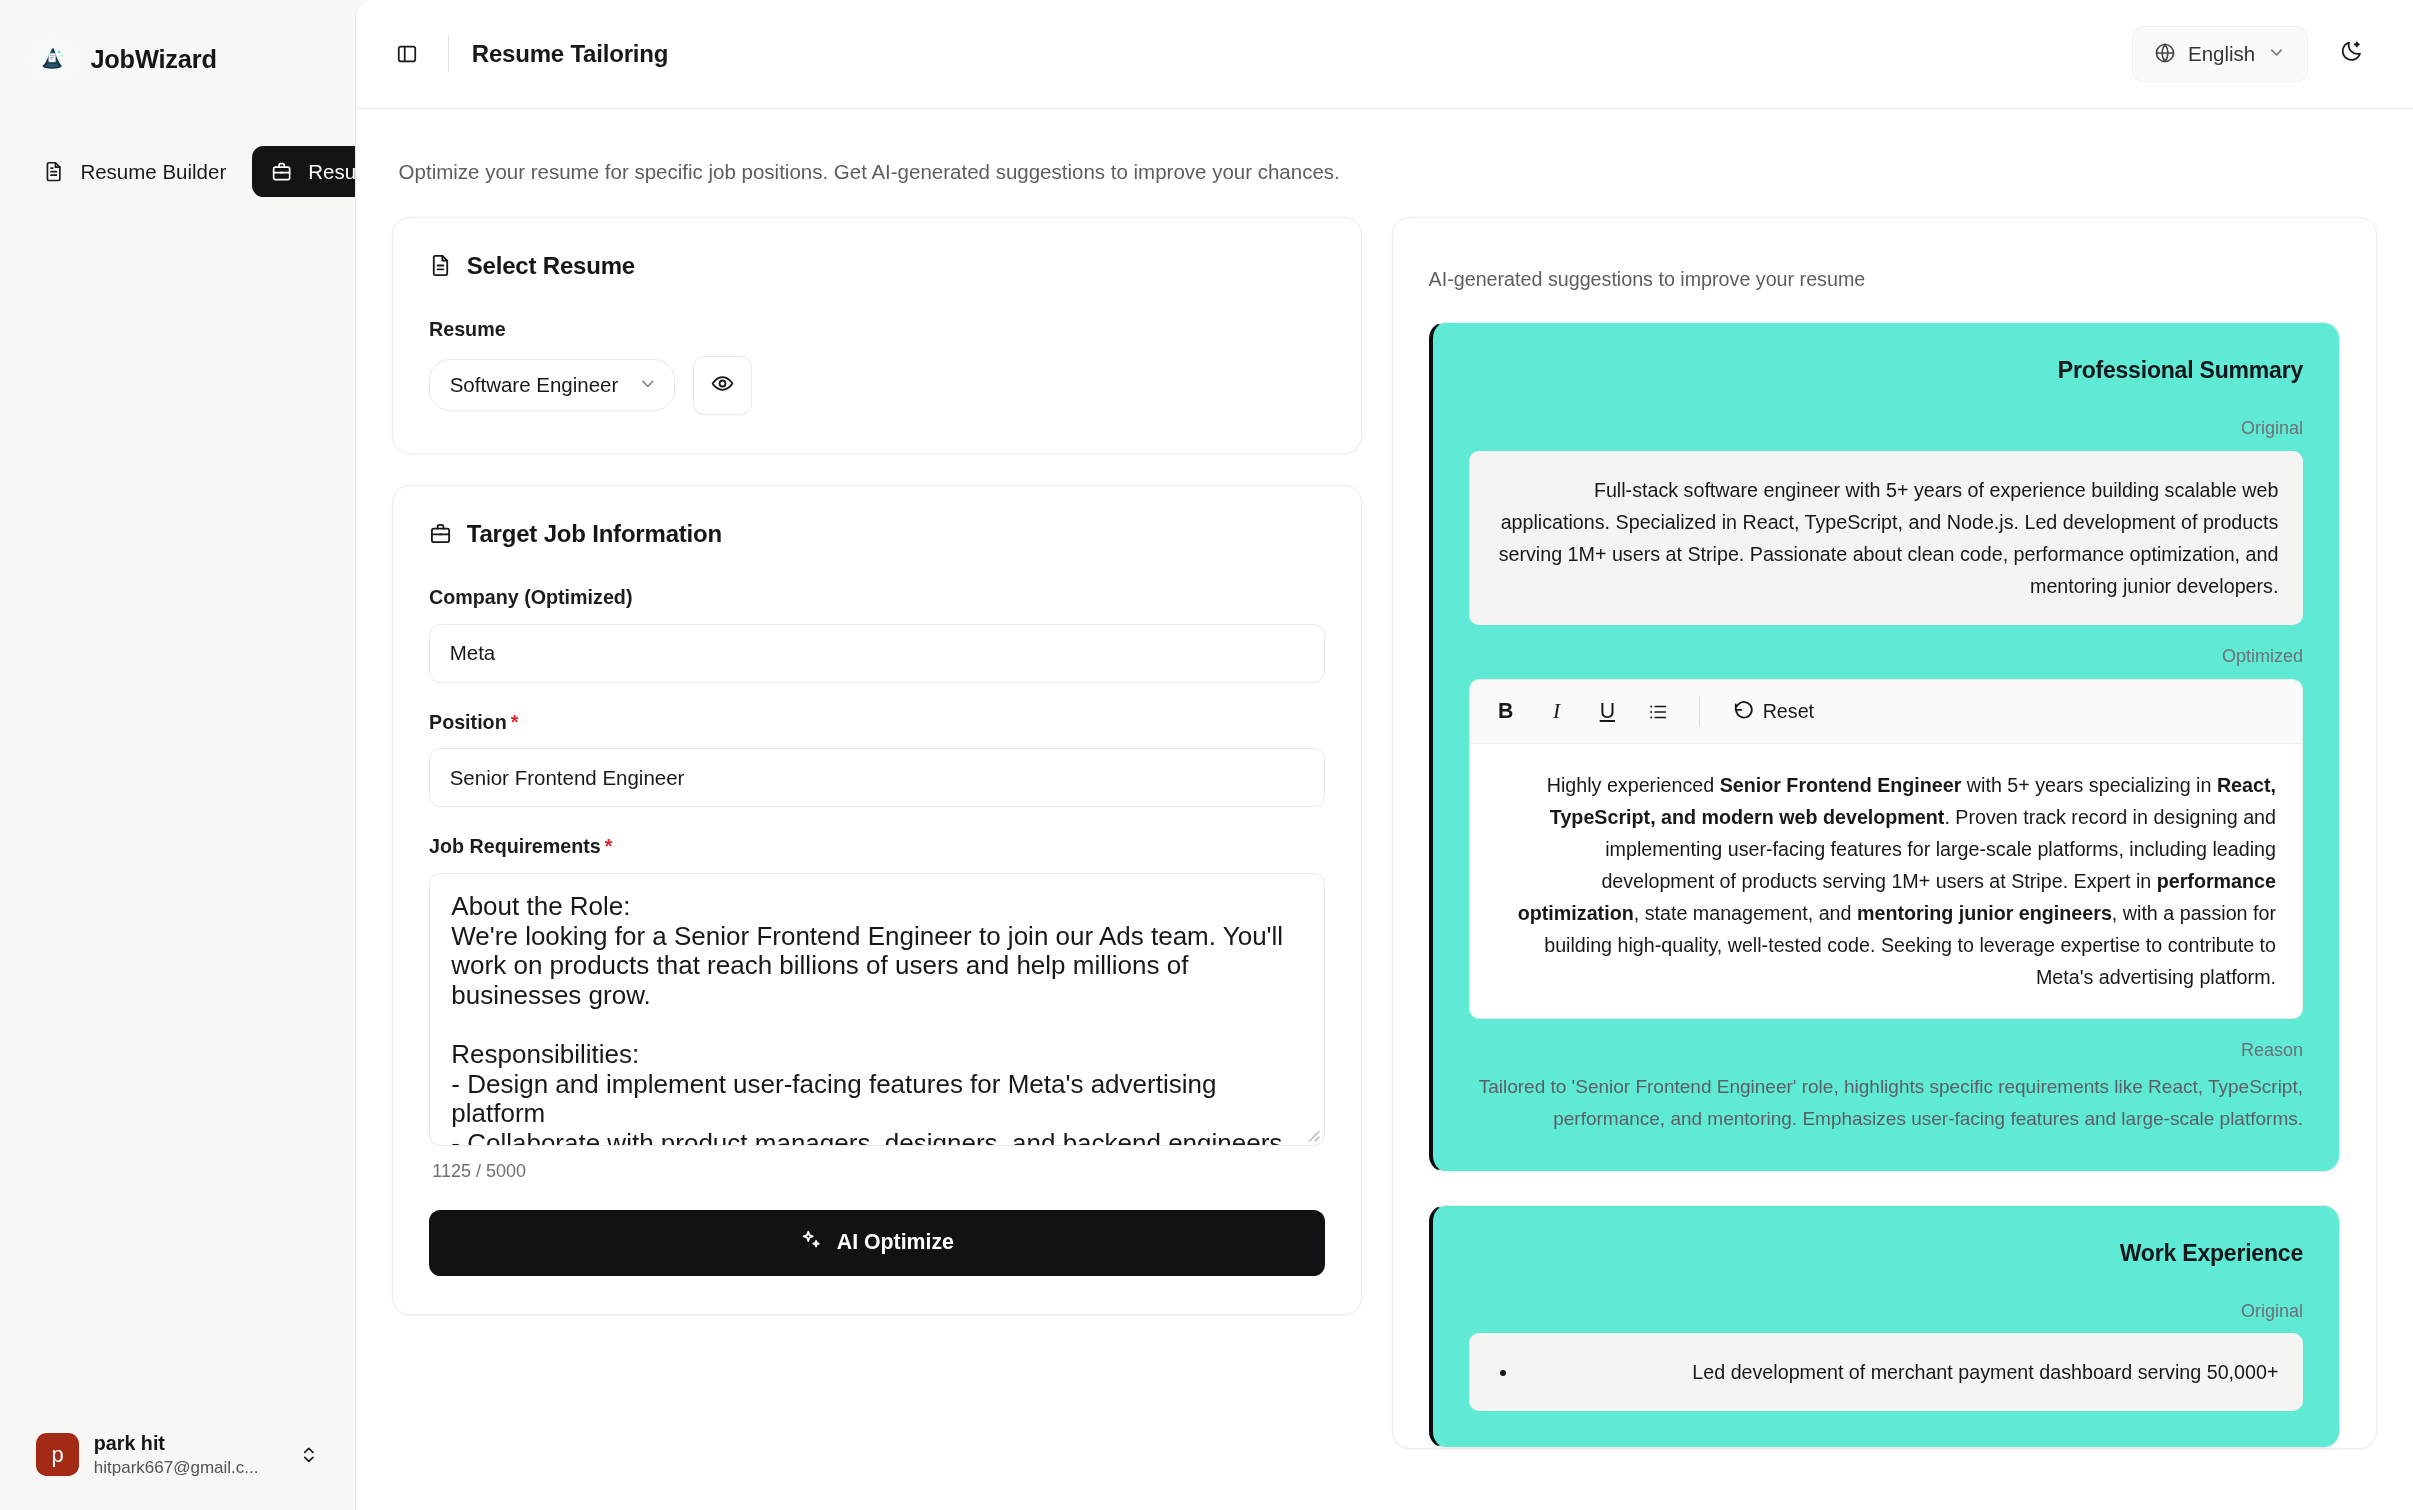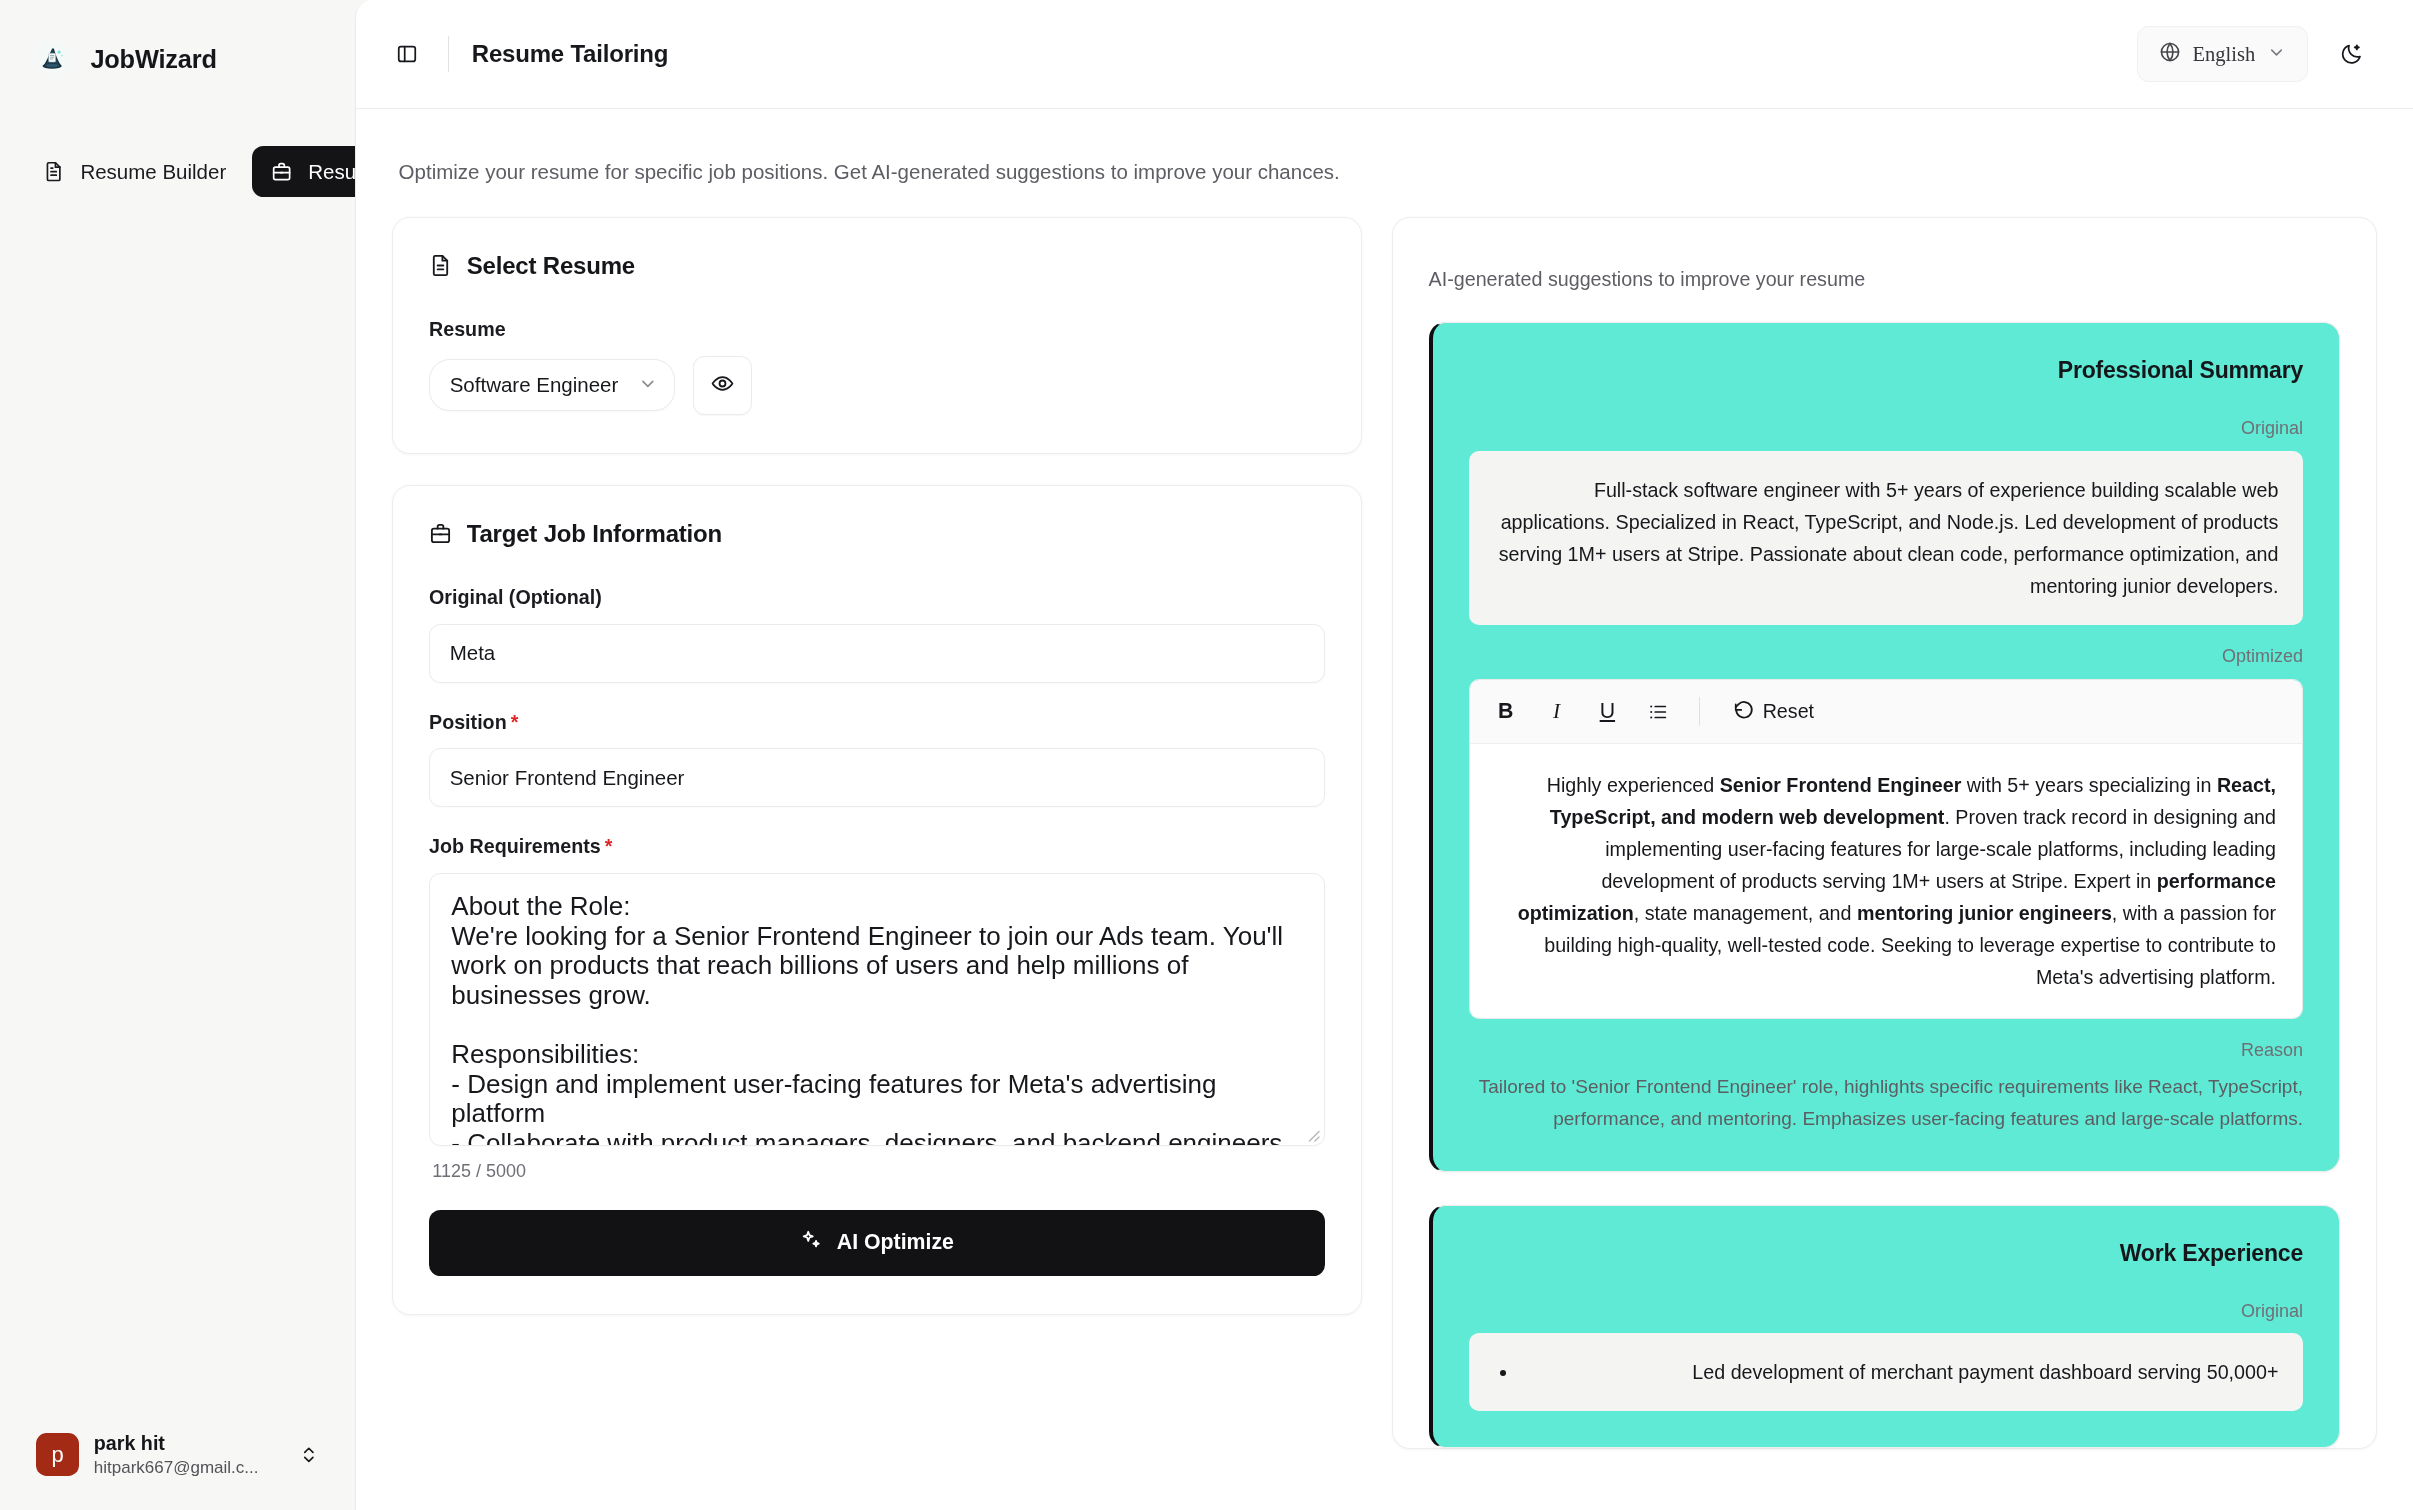--- a/index.html
+++ b/index.html
@@ -68,21 +68,21 @@
     border-bottom: 0.8px solid #ececeb;
     display: flex; align-items: center; padding: 0 36px 0 33px;
     background: #ffffff;
   }
   .panel-toggle {
     width: 36px; height: 36px; border-radius: 8.2px; cursor: pointer;
     display: flex; align-items: center; justify-content: center;
   }
   .topbar-sep { width: 0.8px; height: 36px; background: #e2e2e0; margin: 0 23px; }
   .topbar-title { font-size: 24px; font-weight: 600; color: #17181c; letter-spacing: -0.2px; }
-  .topbar-right { margin-left: auto; display: flex; align-items: center; gap: 18px; font-family: Liberation Serif, serif; }
+  .topbar-right { margin-left: auto; display: flex; align-items: flex-start; gap: 18px; }
   .lang-btn {
     display: flex; align-items: center; gap: 11.5px;
     height: 56px; padding: 0 21.3px; border-radius: 11.5px;
     background: #fafafa; border: 0.8px solid #f0f0ef; cursor: pointer;
   }
   .lang-label { font-size: 20.5px; color: #35363b; }
   .theme-btn {
     width: 51px; height: 51px; border-radius: 10.7px; cursor: pointer;
     display: flex; align-items: center; justify-content: center;
   }
@@ -386,21 +386,21 @@
                   <rect x="3" y="7" width="18" height="14" rx="2"></rect>
                   <path d="M9 7V5a2 2 0 0 1 2-2h2a2 2 0 0 1 2 2v2"></path>
                   <path d="M3 13h18"></path>
                     <path d="M11 13h2"></path>
                 </svg>
               </span>
               <span class="card-title-txt">Target Job Information</span>
             </div>
 
             <div class="field">
-              <label class="field-label">Original (Optional)</label>
+              <label class="field-label">Company (Optimized)</label>
               <input class="input" value="Meta" style="">
             </div>
 
             <div class="field">
               <label class="field-label">
                 <span>Position</span><span class="req">*</span>
               </label>
               <input class="input" value="Senior Frontend Engineer" style="">
             </div>
 

